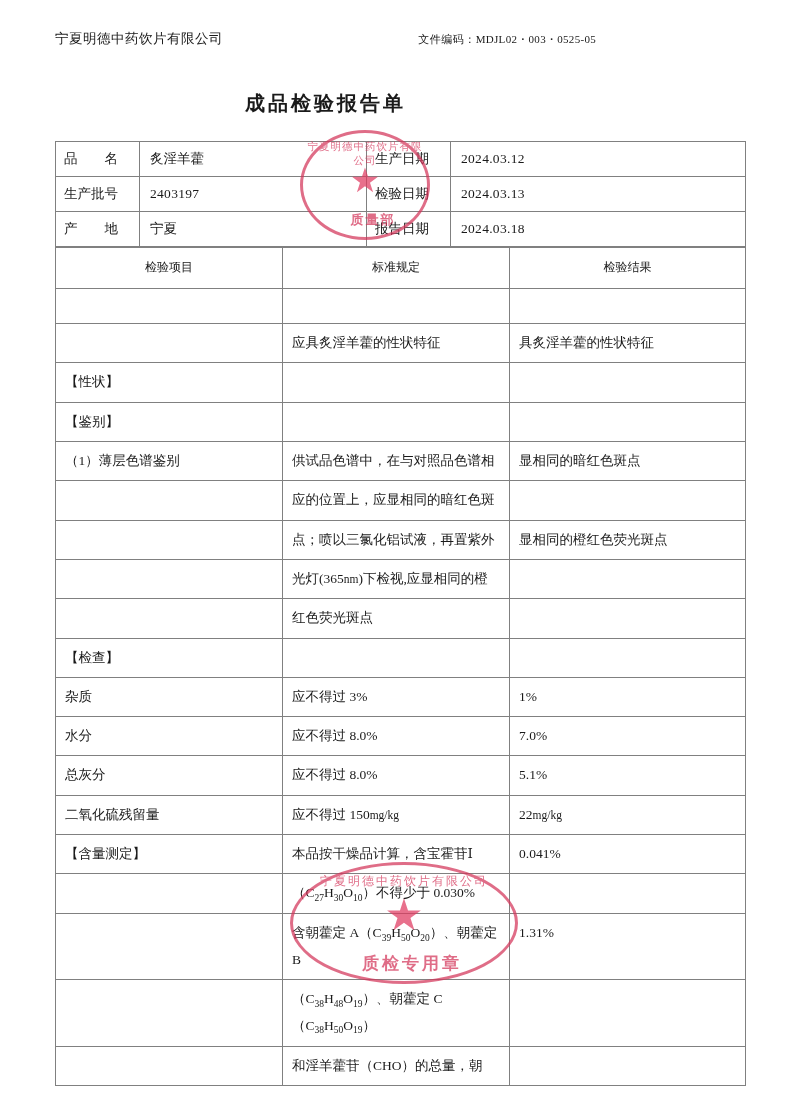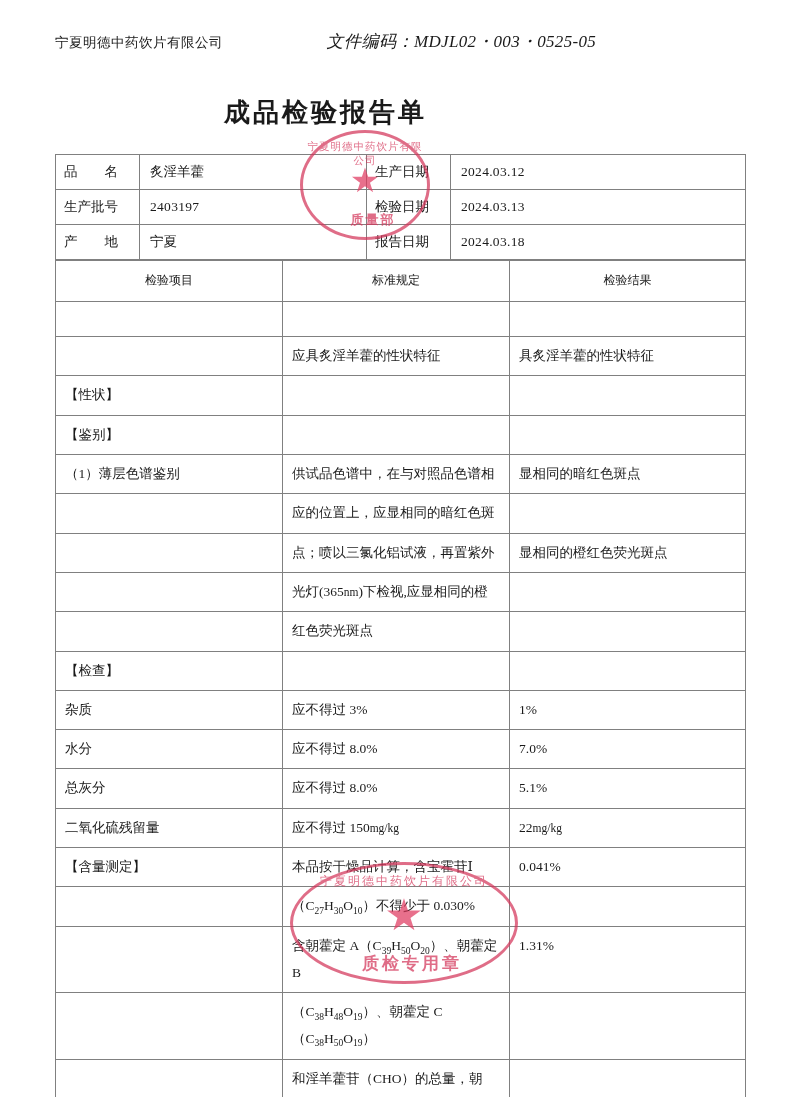--- a/index.html
+++ b/index.html
@@ -24,25 +24,25 @@
   }
   
   .header-row {
     display: flex;
     justify-content: space-between;
     align-items: baseline;
     font-size: 13.5px;
     letter-spacing: 0.5px;
   }
   .header-left { white-space: nowrap; }
-  .header-right { white-space: nowrap; font-size: 17px; font-style: italic; }
+  .header-right { white-space: nowrap; font-size: 11px; }
 
   .title {
     text-align: center;
-    font-size: 26px;
+    font-size: 20px;
     font-weight: bold;
     letter-spacing: 3px;
     margin: 42px 0 24px 0;
   }
 
   
   table {
     border-collapse: collapse;
     width: 100%;
     table-layout: fixed;

